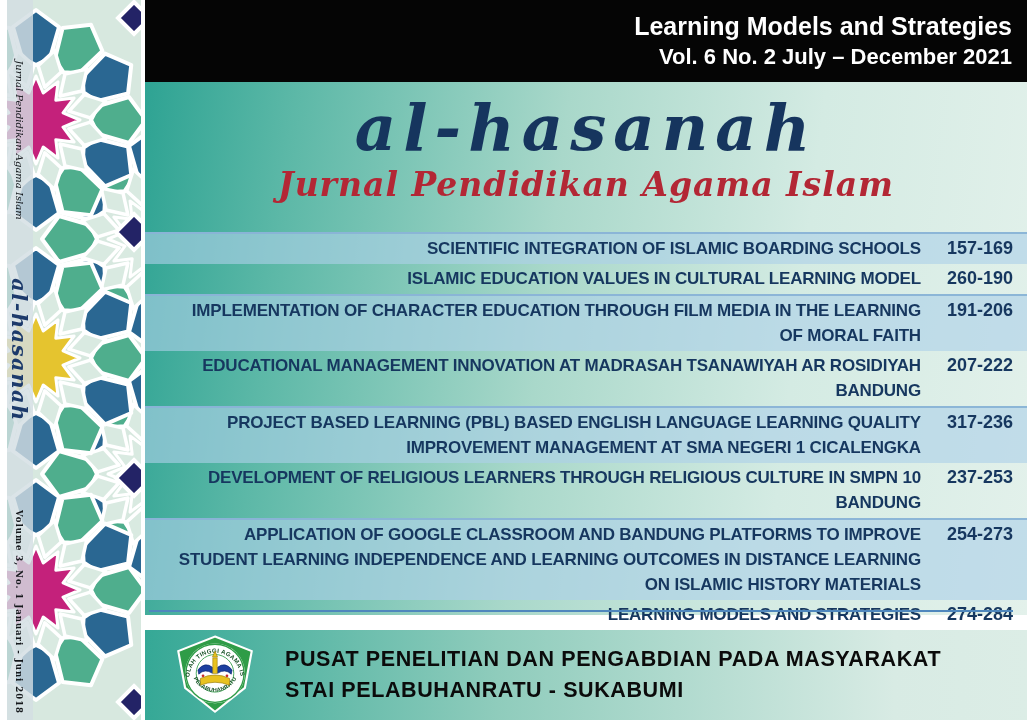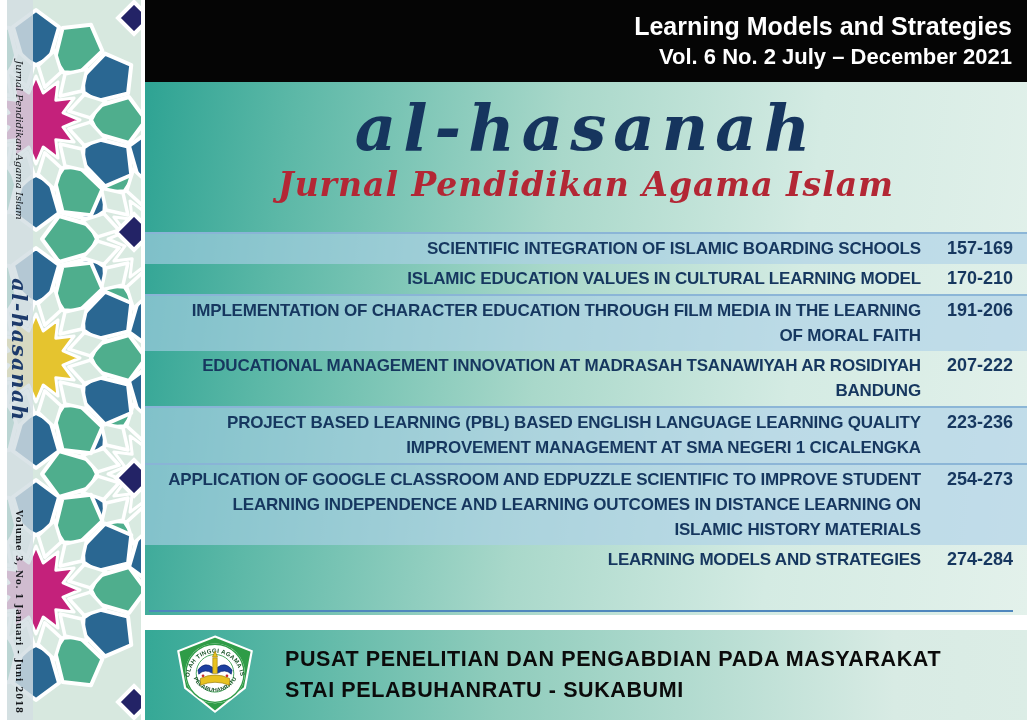--- a/index.html
+++ b/index.html
@@ -140,36 +140,40 @@
       <div class="masthead-title">al-hasanah</div>
       <div class="masthead-sub">Jurnal Pendidikan Agama Islam</div>
 
       <div class="toc" id="toc">
           <div class="toc-row shaded">
     <div class="toc-title">SCIENTIFIC INTEGRATION OF ISLAMIC BOARDING SCHOOLS</div>
     <div class="toc-pages">157-169</div>
   </div>
           <div class="toc-row">
     <div class="toc-title">ISLAMIC EDUCATION VALUES IN CULTURAL LEARNING MODEL</div>
-    <div class="toc-pages">170-210</div>
+    <div class="toc-pages">260-190</div>
   </div>
           <div class="toc-row shaded">
     <div class="toc-title">IMPLEMENTATION OF CHARACTER EDUCATION THROUGH FILM MEDIA IN THE LEARNING OF MORAL FAITH</div>
     <div class="toc-pages">191-206</div>
   </div>
           <div class="toc-row">
     <div class="toc-title">EDUCATIONAL MANAGEMENT INNOVATION AT MADRASAH TSANAWIYAH AR ROSIDIYAH BANDUNG</div>
     <div class="toc-pages">207-222</div>
   </div>
           <div class="toc-row shaded">
     <div class="toc-title">PROJECT BASED LEARNING (PBL) BASED ENGLISH LANGUAGE LEARNING QUALITY IMPROVEMENT MANAGEMENT AT SMA NEGERI 1 CICALENGKA</div>
-    <div class="toc-pages">223-236</div>
-  </div>
-          <div class="toc-row shaded">
-    <div class="toc-title">APPLICATION OF GOOGLE CLASSROOM AND EDPUZZLE SCIENTIFIC TO IMPROVE STUDENT LEARNING INDEPENDENCE AND LEARNING OUTCOMES IN DISTANCE LEARNING ON ISLAMIC HISTORY MATERIALS</div>
+    <div class="toc-pages">317-236</div>
+  </div>
+          <div class="toc-row">
+    <div class="toc-title">DEVELOPMENT OF RELIGIOUS LEARNERS THROUGH RELIGIOUS CULTURE IN SMPN 10 BANDUNG</div>
+    <div class="toc-pages">237-253</div>
+  </div>
+          <div class="toc-row shaded">
+    <div class="toc-title">APPLICATION OF GOOGLE CLASSROOM AND BANDUNG PLATFORMS TO IMPROVE STUDENT LEARNING INDEPENDENCE AND LEARNING OUTCOMES IN DISTANCE LEARNING ON ISLAMIC HISTORY MATERIALS</div>
     <div class="toc-pages">254-273</div>
   </div>
           <div class="toc-row">
     <div class="toc-title">LEARNING MODELS AND STRATEGIES</div>
     <div class="toc-pages">274-284</div>
   </div>
         </div>
 
       <div class="toc-line"></div>
     </div>

